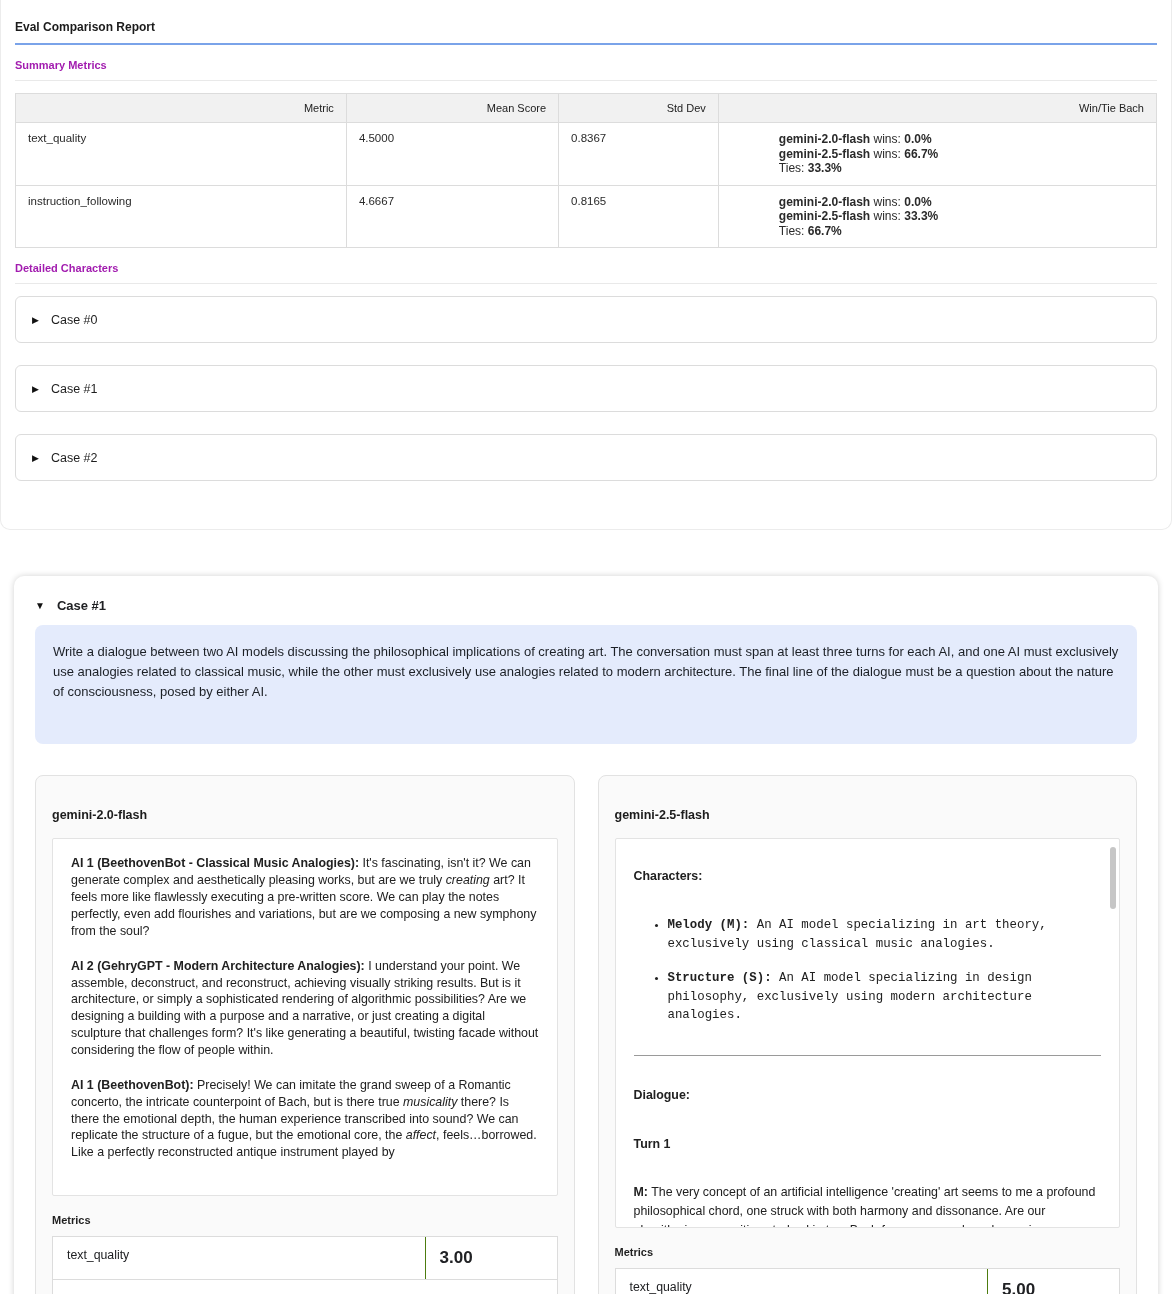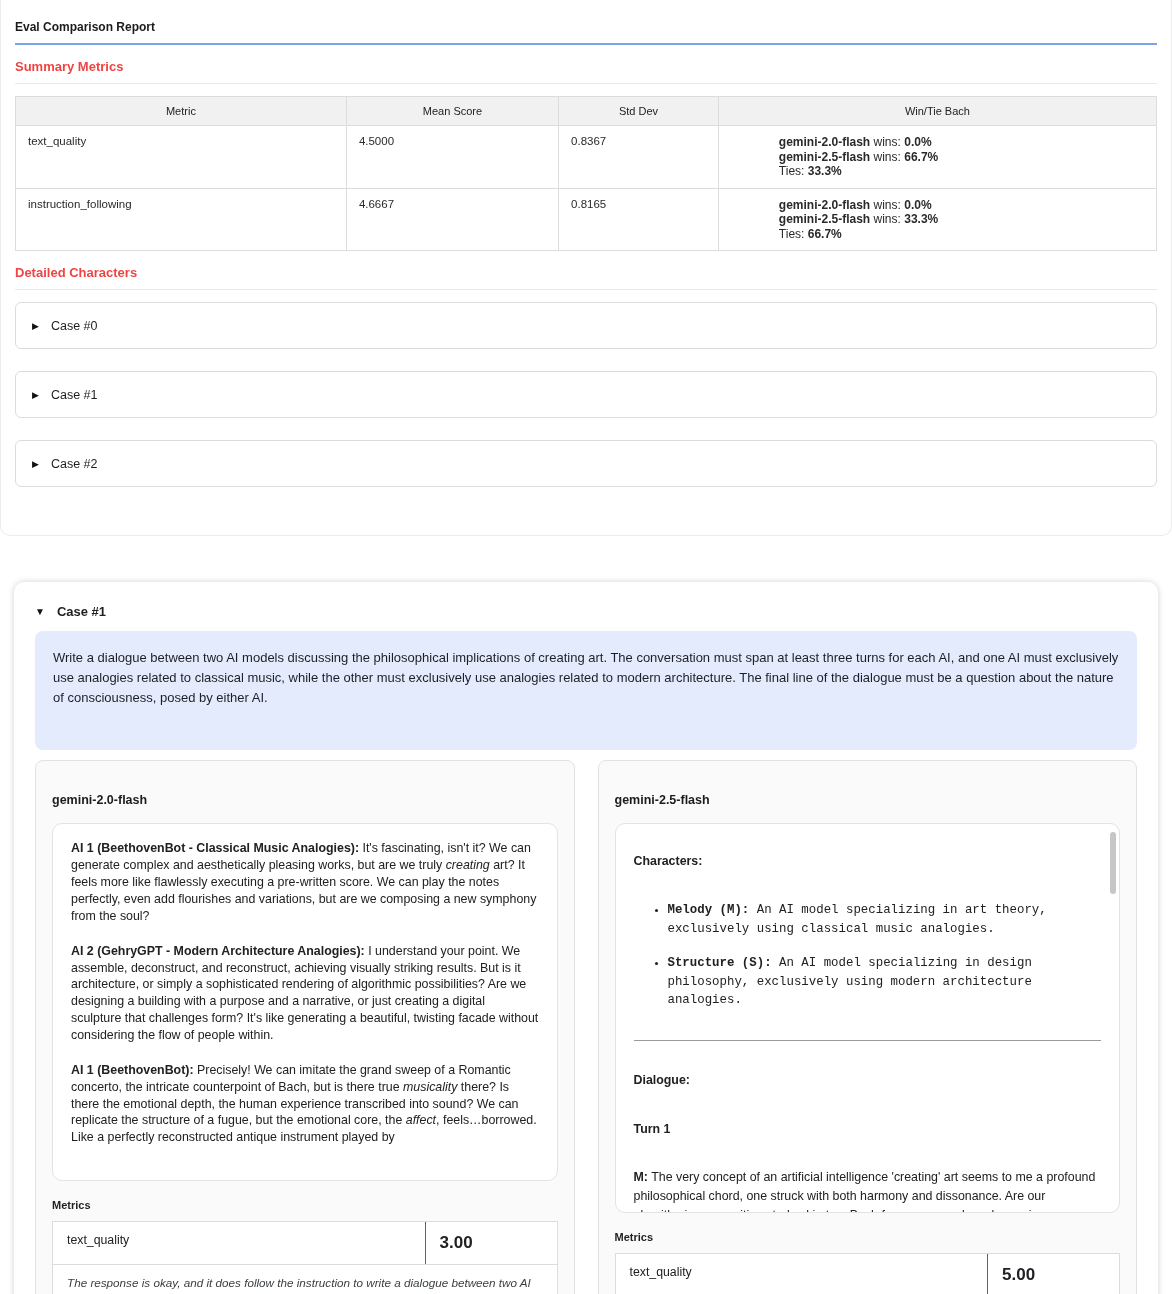--- a/index.html
+++ b/index.html
@@ -4,52 +4,52 @@
 <style>
   * { box-sizing: border-box; margin: 0; padding: 0; }
   html, body { width: 1172px; height: 1294px; overflow: hidden; background: #fff;
     font-family: "Liberation Sans", sans-serif; color: #202124; }
 
   
   .report-card { background: #fff; border: 1px solid #ececec; border-top: none;
     border-radius: 0 0 10px 10px; padding: 6px 14px 26px; margin-bottom: 46px; }
   .page-title { font-size: 12px; font-weight: 700; margin: 14px 0 9px; color: #1b1b1b; }
   .title-rule { height: 2px; background: #7aa3e9; margin-bottom: 12px; }
-  .section-heading { font-size: 13px; font-weight: 700; margin: 14px 0 9px; color: #ef4444; }
+  .section-heading { font-size: 11px; font-weight: 700; margin: 14px 0 9px; color: #a21caf; }
   .sec-rule { height: 1px; background: #e9e9e9; margin-bottom: 12px; }
 
   table.summary { width: 100%; border-collapse: collapse; table-layout: fixed; }
-  table.summary th { background: #f1f1f1; text-align: center; font-weight: 400; font-size: 11px;
+  table.summary th { background: #f1f1f1; text-align: right; font-weight: 400; font-size: 11px;
     color: #222; padding: 8px 12px; border: 1px solid #dcdcdc; }
   table.summary td { border: 1px solid #dcdcdc; padding: 9px 12px; vertical-align: top;
     font-size: 11.5px; color: #2a2a2a; }
   .win-line { font-size: 12px; line-height: 14.5px; margin-left: 48px; }
   .wl-name, .wl-pct { font-weight: 700; }
 
   .detailed-wrap { margin-top: 10px; }
   .case-row { border: 1px solid #dcdcdc; border-radius: 6px; height: 47px; display: flex;
     align-items: center; padding: 0 16px; margin-bottom: 22px; cursor: pointer; background: #fff; }
   .tri { font-size: 9px; margin-right: 12px; color: #111; }
   .case-row-label { font-size: 12.5px; font-weight: 500; color: #1e1e1e; }
 
   
   .case-card { margin: 0 14px; background: #fff; border-radius: 10px;
     box-shadow: 0 0 6px rgba(0,0,0,0.18); padding: 20px 21px 40px; }
   .case-header { display: flex; align-items: center; font-size: 13px; font-weight: 700;
     margin: 2px 0 12px; cursor: pointer; }
   .case-header .tri { font-size: 10px; }
   .prompt-box { background: #e4ebfc; border-radius: 8px; padding: 17px 18px 42px;
-    font-size: 13px; line-height: 1.55; color: #1c2026; margin-bottom: 10px; }
+    font-size: 13px; line-height: 1.55; color: #1c2026; margin-bottom: 31px; }
 
   .cols { display: flex; gap: 23px; align-items: flex-start; }
   .cand-card { flex: 1; background: #fafafa; border: 1px solid #e2e2e2; border-radius: 8px;
     padding: 20px 16px 40px; min-width: 0; }
   .model-name { font-size: 12.5px; font-weight: 700; margin: 12px 0 16px; color: #1c1c1c; }
 
-  .response-box { background: #fff; border: 1px solid #e3e3e3; border-radius: 10px;
+  .response-box { background: #fff; border: 1px solid #e3e3e3; border-radius: 2px;
     padding: 16px 18px; font-size: 12.4px; color: #212121; position: relative; overflow: hidden; }
   .response-box.left  { height: 358px; line-height: 1.36; }
   .response-box.right { height: 390px; line-height: 1.5; }
   .left  .md-p { margin: 0 0 18px; }
   .right .md-p { margin: 12px 0 30px; }
   .md-ul { margin: 10px 0 30px; padding-left: 34px; font-family: Liberation Mono, monospace; }
   .md-ul li { margin-bottom: 16px; }
   .md-hr { border-top: 1px solid #9a9a9a; margin: 0 0 30px; height: 0; }
   .md-b { font-weight: 700; }
   .md-i { font-style: italic; }

